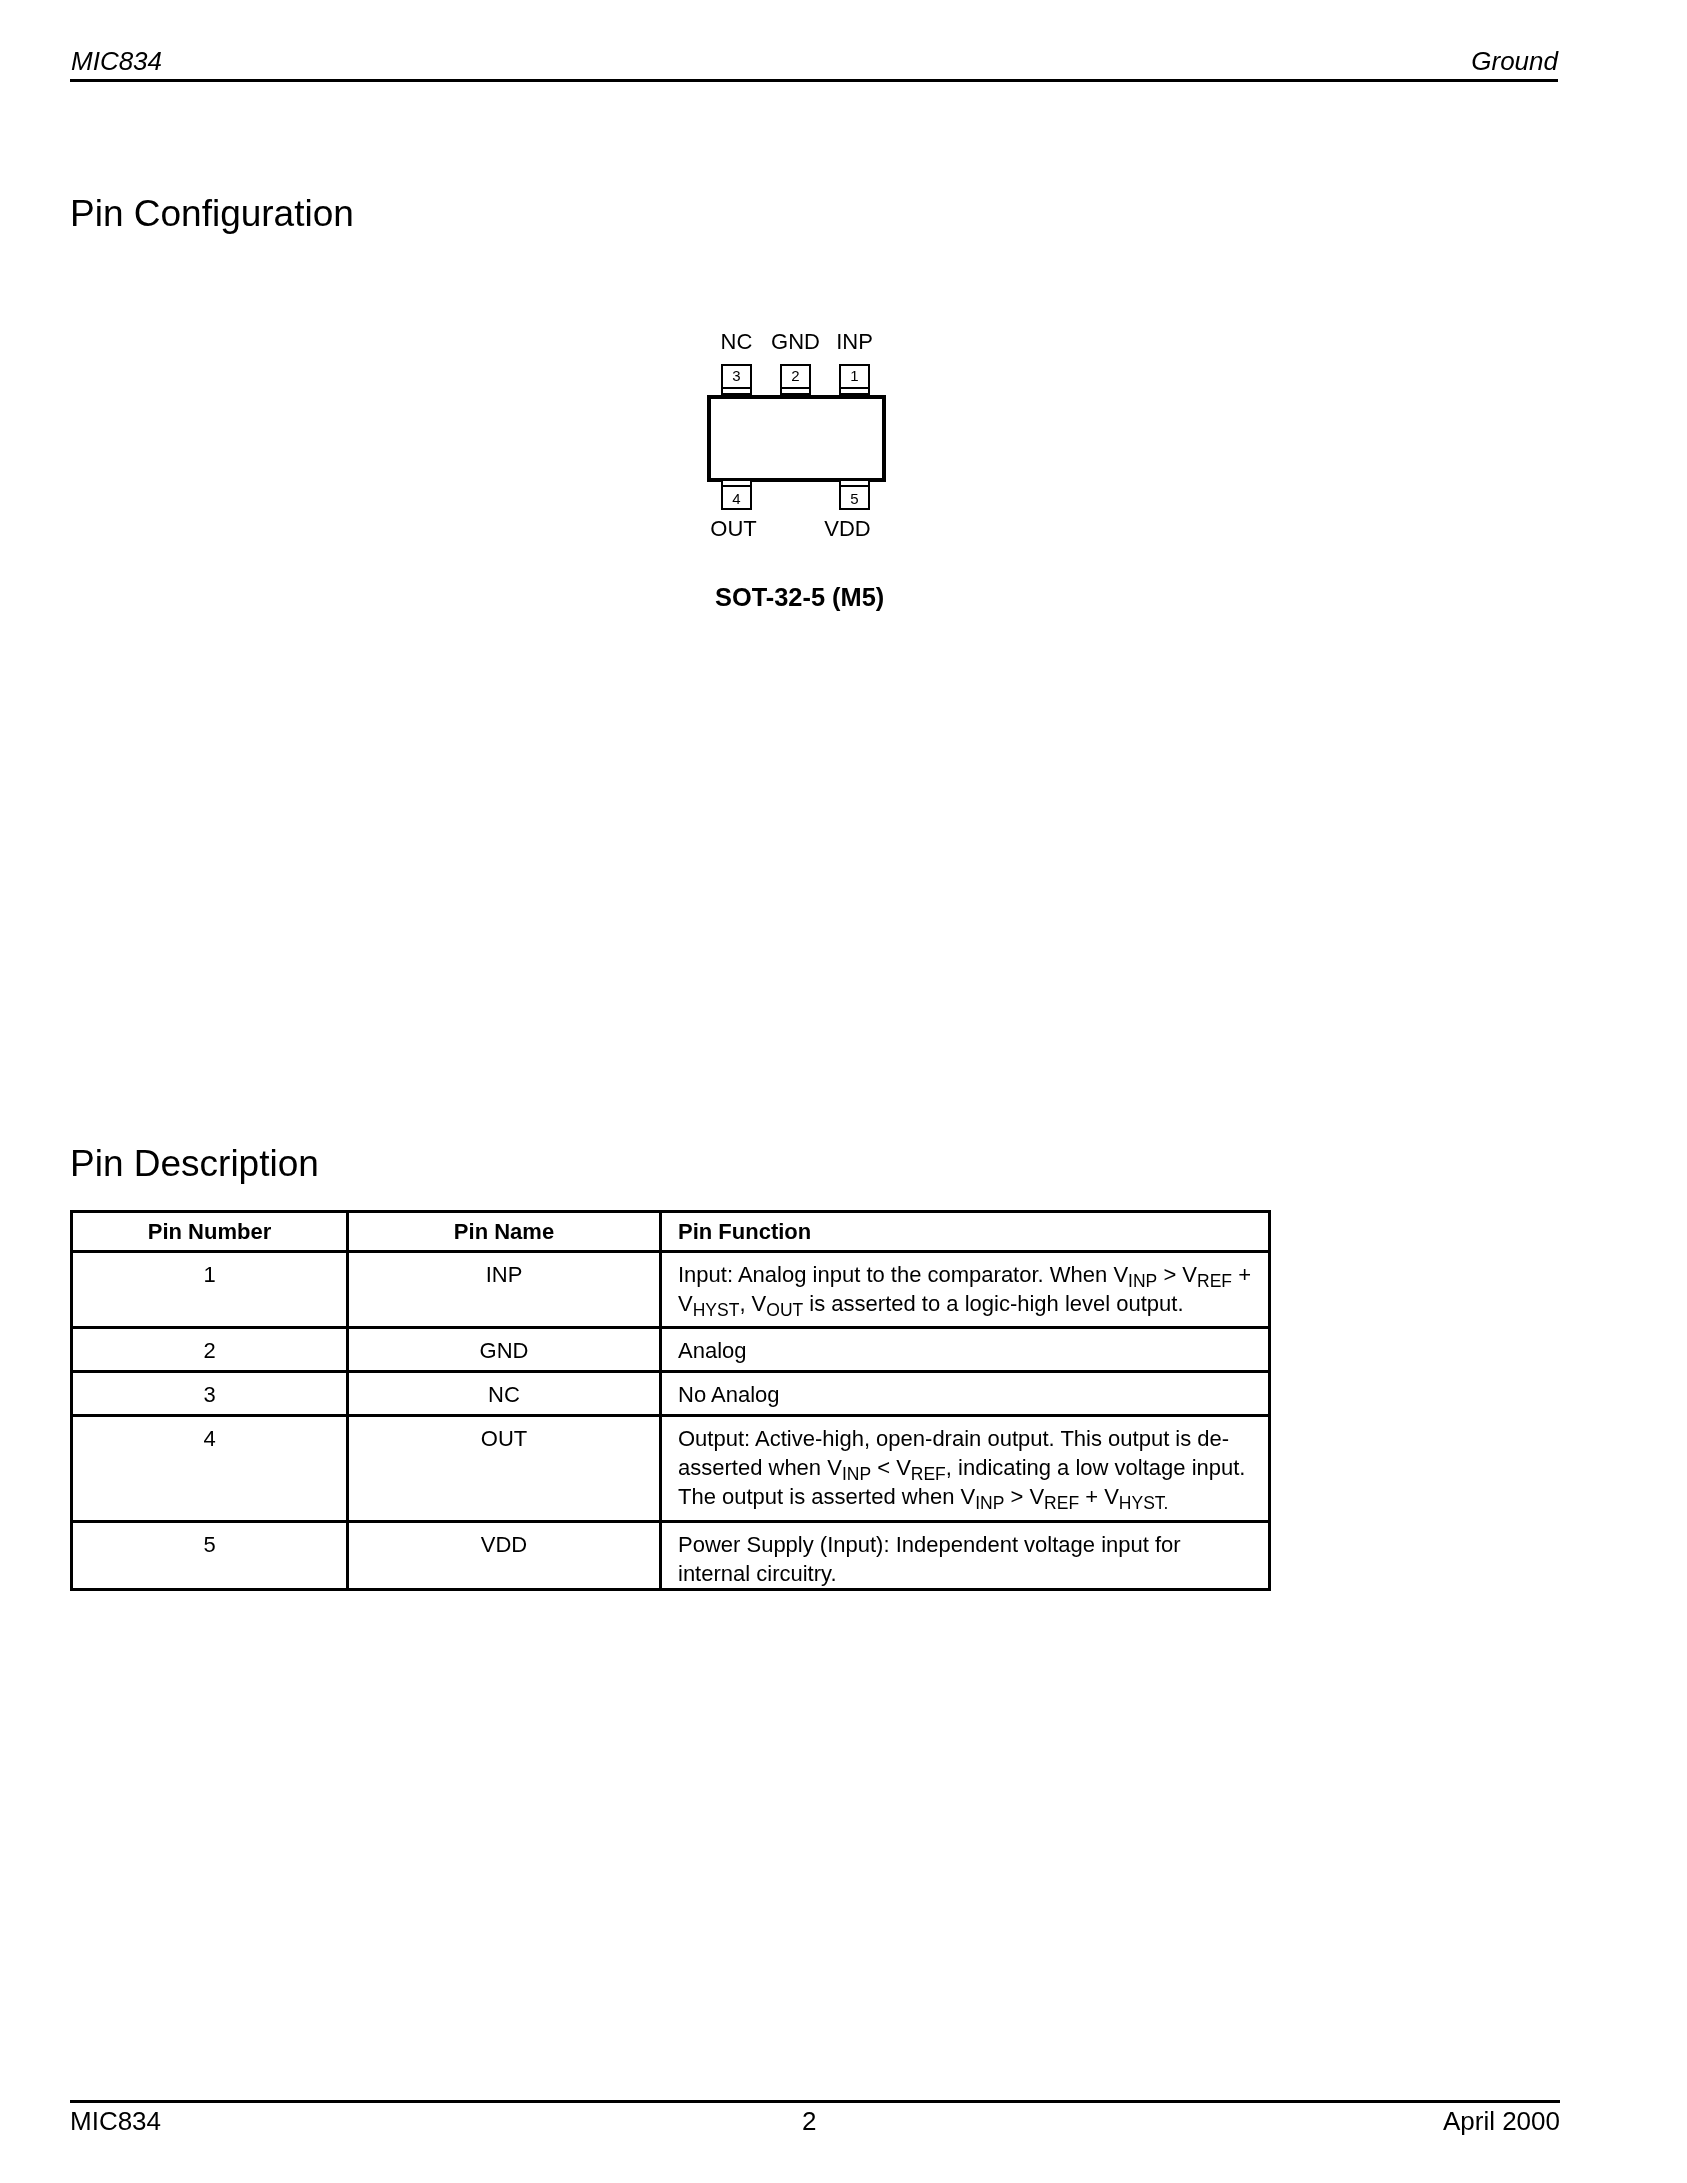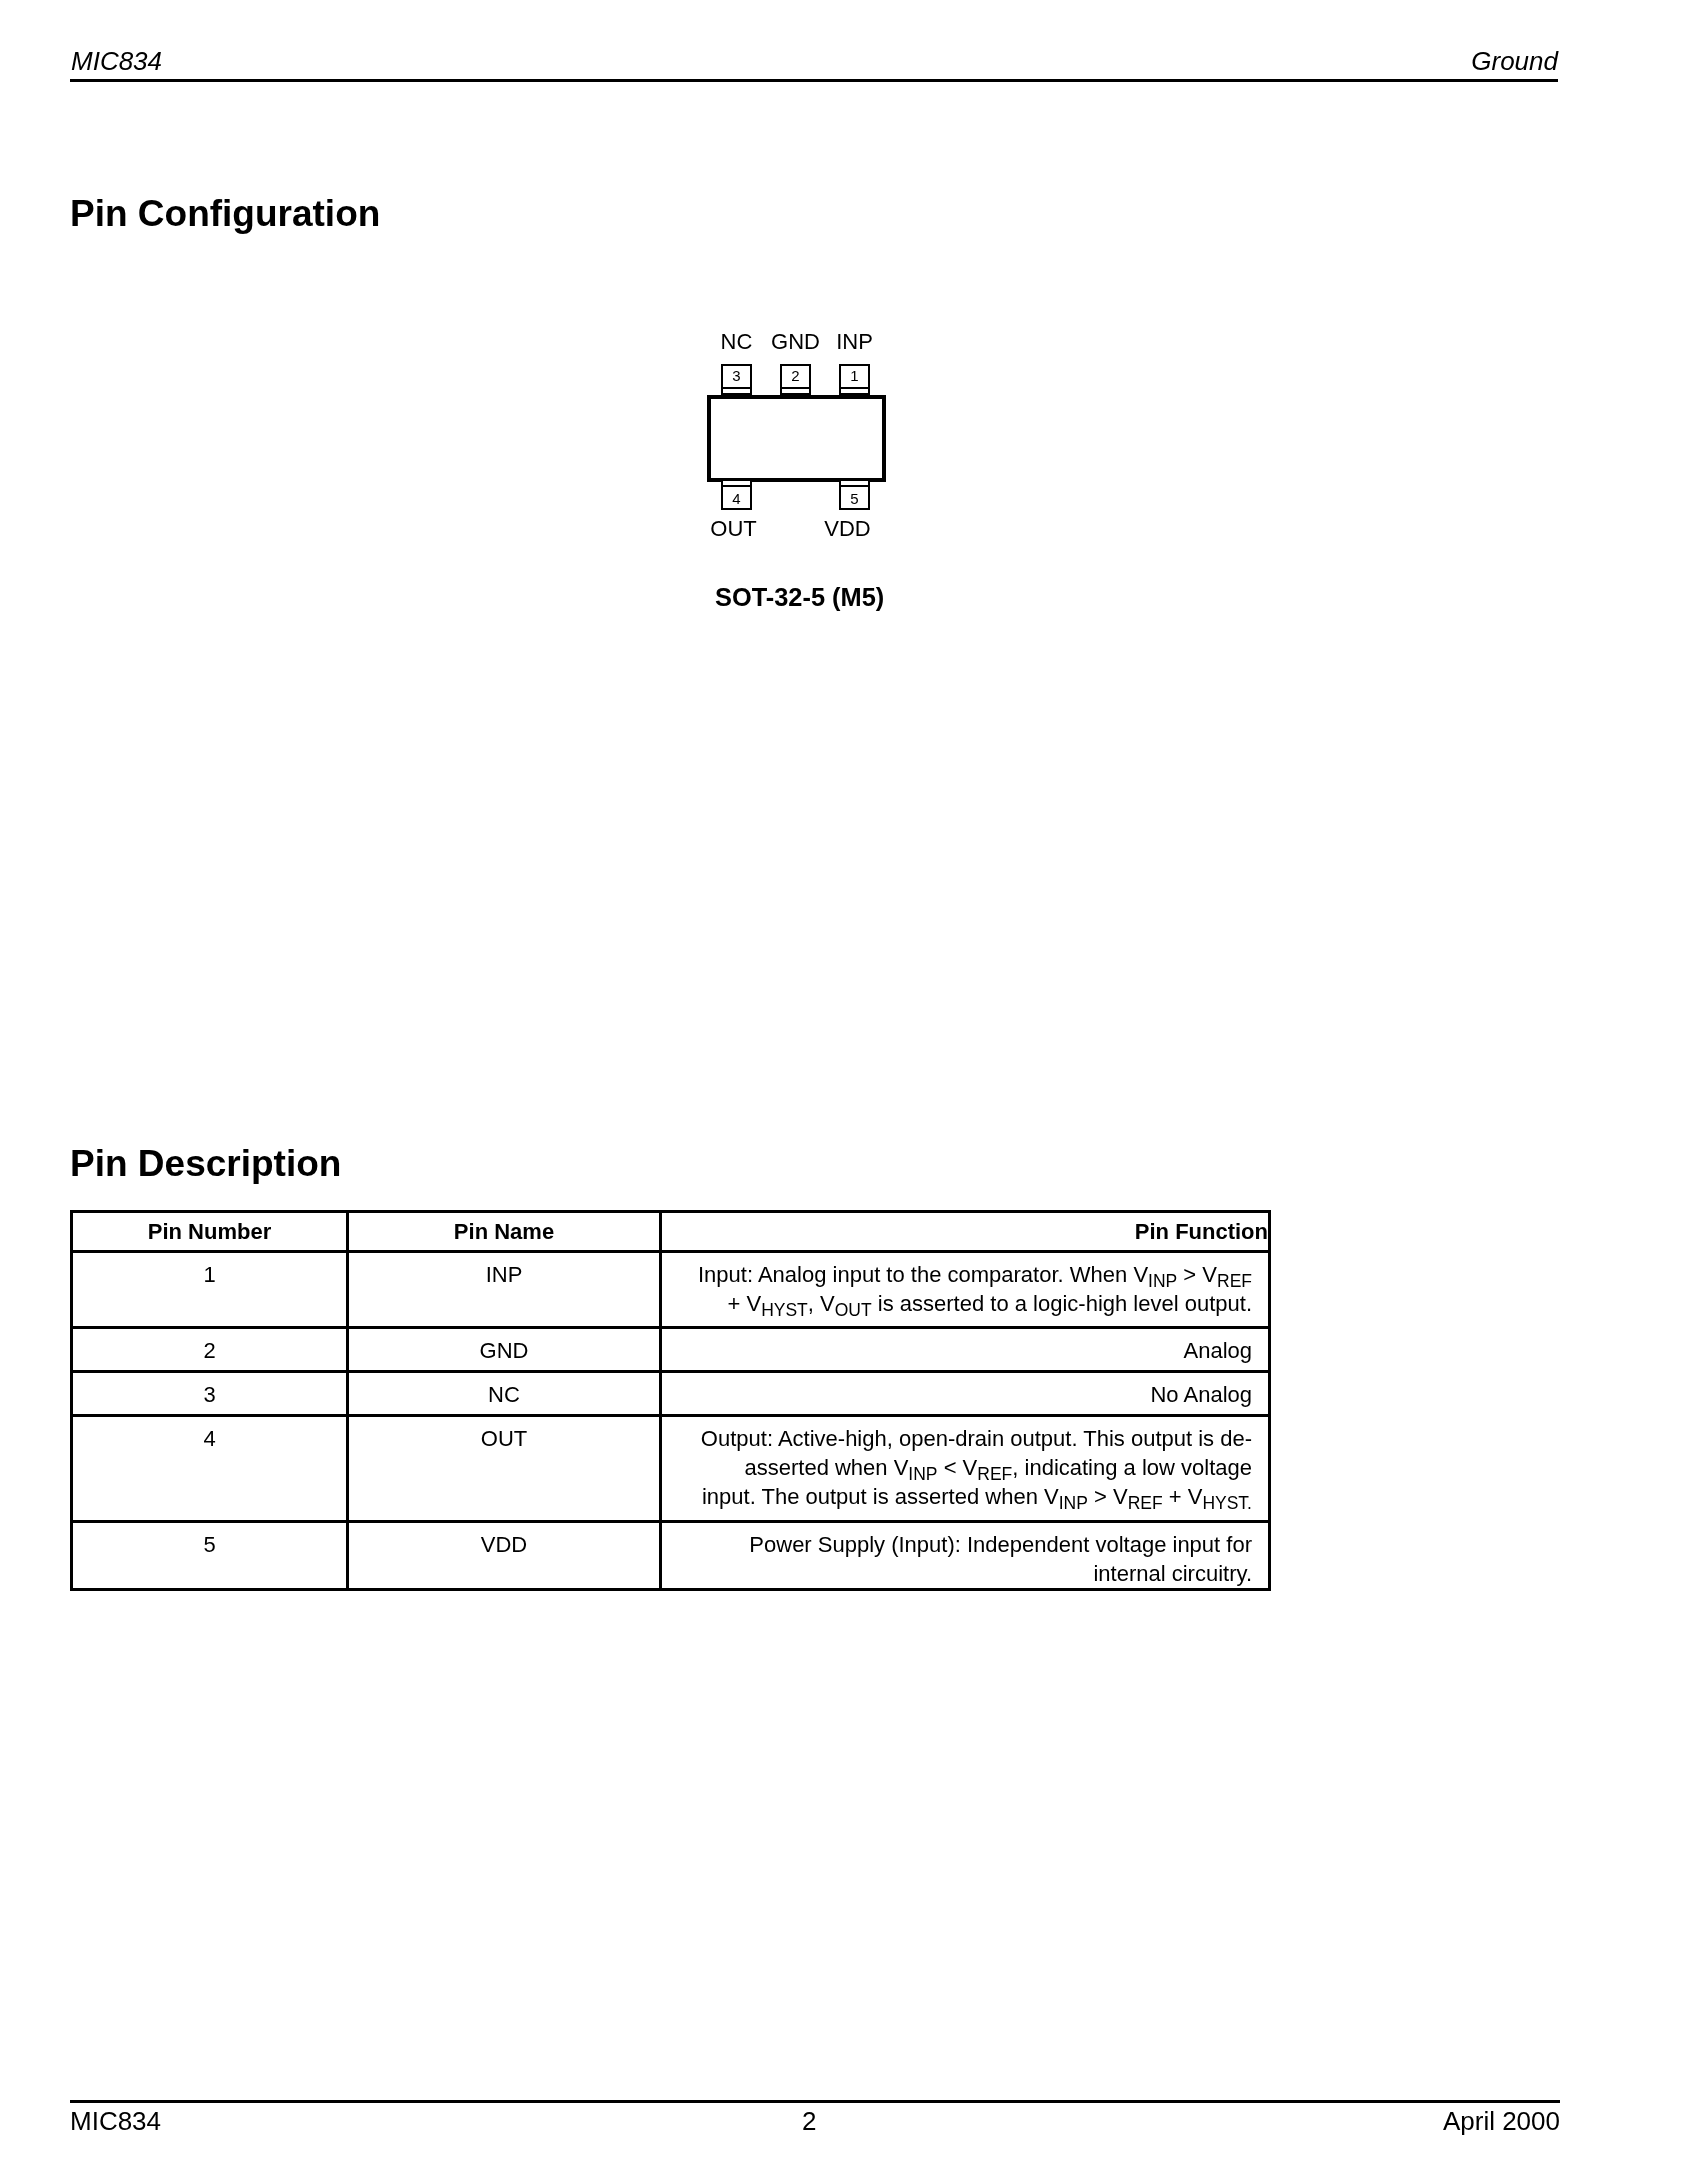--- a/index.html
+++ b/index.html
@@ -1,38 +1,38 @@
 <!DOCTYPE html>
 <html style="font-size:12.7px"><head>
 <meta charset="utf-8">
 <style>
   html, body { margin: 0; padding: 0; background: #ffffff; }
   body { width: 1687px; height: 2183px; position: relative; overflow: hidden;
          font-family: "Liberation Sans", sans-serif; color: #000; }
   .abs { position: absolute; }
   .hdr-text { font-style: italic; font-size: 26px; line-height: 1; top: 48px; }
   .rule { position: absolute; background: #000; height: 3.2px; }
-  .h2 { position: absolute; font-weight: bold; font-size: 37px; line-height: 1; left: 70px; }
+  .h2 { position: absolute; font-weight: normal; font-size: 37px; line-height: 1; left: 70px; }
   .foot-text { font-size: 26px; line-height: 1; top: 2108px; }
 
   
   .pin-label { position: absolute; font-size: 22px; line-height: 1; text-align: center; width: 79px; }
   .pin-box { position: absolute; width: 27px; height: 27px; border: 2.4px solid #000; background: #fff; box-sizing: content-box; }
   .pin-box .num { position: absolute; left: 0; right: 0; top: 1.6px; text-align: center; font-size: 15px; line-height: 1; }
   .pin-box .lead { position: absolute; left: 0; right: 0; height: 2.4px; background: #000; }
   .ic-body { position: absolute; left: 707px; top: 395px; width: 171px; height: 79px; border: 4px solid #000; }
   .pkg-label { position: absolute; font-weight: bold; font-size: 25.4px; line-height: 1; left: 715px; top: 585px; width: 191px; text-align: left; }
 
   
   table.pins { position: absolute; left: 70px; top: 1210px; width: 1201px; border-collapse: collapse; }
   table.pins th, table.pins td { border: 3.2px solid #000; font-size: 22px; vertical-align: top; padding: 0; }
   table.pins th { font-weight: bold; height: 37px; vertical-align: middle; }
   table.pins th.c1, table.pins td.c1 { width: 273px; text-align: center; }
   table.pins th.c2, table.pins td.c2 { width: 310px; text-align: center; }
-  table.pins th.c3, table.pins td.c3 { text-align: right; padding-left: 26px; }
+  table.pins th.c3, table.pins td.c3 { text-align: left; padding-left: 16px; }
   table.pins td { padding-top: 7.1px; line-height: 29px; }
   table.pins td.c3 { padding-right: 16px; }
   sub { font-size: 17.5px; vertical-align: -4.8px; line-height: 0; }
 </style>
 </head>
 <body>
 
 <div class="abs hdr-text" style="left:71px;">MIC834</div>
 <div class="abs hdr-text" style="right:129px;">Ground</div>
 <div class="rule" style="left:70px; width:1488px; top:79px;"></div>

